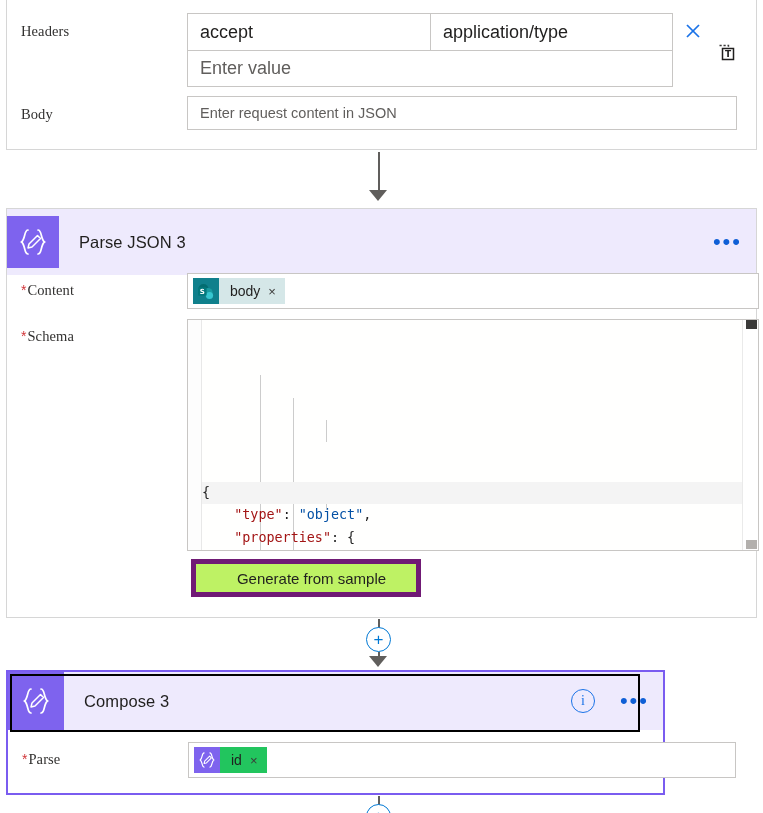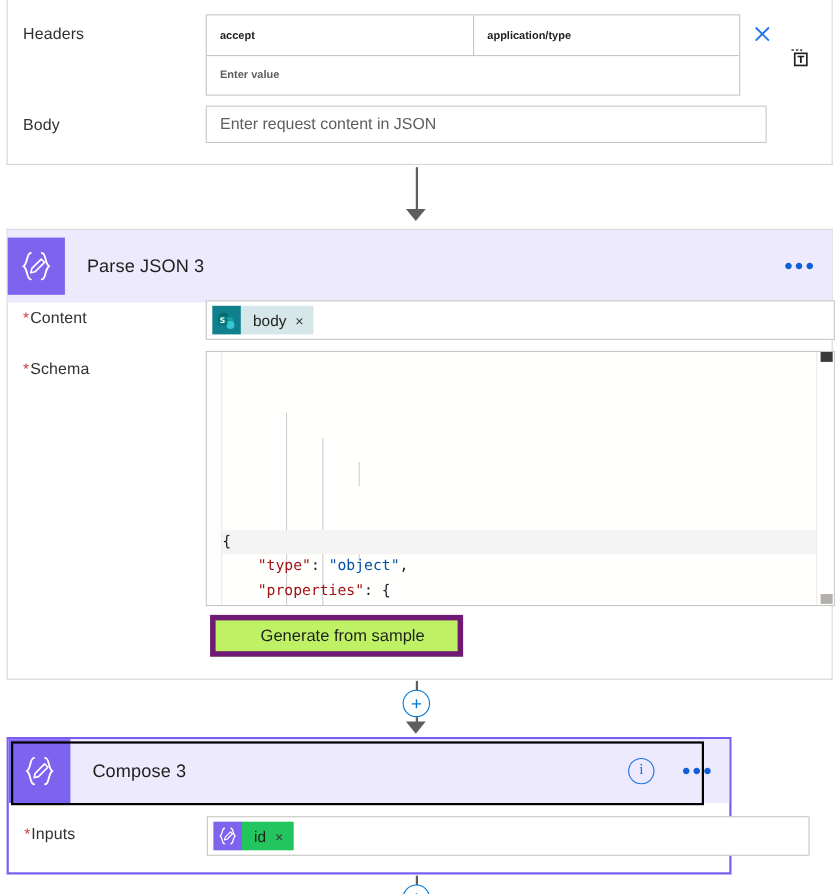--- a/index.html
+++ b/index.html
@@ -28,39 +28,39 @@
   #http-card {
     left: 6px; top: -30px;
     width: 751px; height: 180px;
     border-top: none;
   }
   .field-row { position: absolute; }
   .field-label {
     font-size: 14.5px;
     color: #323130;
     letter-spacing: .1px;
+    font-family: Liberation Serif, serif;
   }
   .req-star { color: #d13438; font-size: 14px; margin-right: 1px; }
 
   .kv-table {
     position: absolute;
     border: 1px solid #c8c6c4;
     background: #fff;
   }
   .kv-row { display: flex; height: 36px; }
   .kv-row + .kv-row { border-top: 1px solid #c8c6c4; }
   .kv-cell {
     flex: 1 1 50%;
     display: flex; align-items: center;
     padding: 0 12px;
-    font-size: 10px;
+    font-size: 18px;
     color: #201f1e;
     overflow: hidden;
     white-space: nowrap;
-    font-weight: bold;
   }
   .kv-cell + .kv-cell { border-left: 1px solid #c8c6c4; }
   .kv-cell.ph { color: #605e5c; }
 
   .plain-input {
     position: absolute;
     border: 1px solid #c8c6c4;
     background: #fff;
     display: flex; align-items: center;
     padding: 0 12px;
@@ -294,21 +294,21 @@
         <path d="M2.5 2.5 h9 v9" fill="none" stroke="#3b3a39" stroke-width="1.4" stroke-dasharray="2.2 1.8"></path>
         <rect x="5.5" y="5.5" width="11" height="11" fill="#ffffff" stroke="#201f1e" stroke-width="1.5"></rect>
         <text x="11" y="14.2" font-family="DejaVu Sans, sans-serif" font-size="9" font-weight="bold" fill="#201f1e" text-anchor="middle">T</text>
       </svg>
     </div>
 
     <div class="field-row" style="left:14px; top:135px;">
       <span class="field-label">Body</span>
     </div>
 
-    <div class="plain-input" style="left:180px; top:126px; width:510px; height:34px;">Enter request content in JSON</div>
+    <div class="plain-input" style="left:180px; top:126px; width:550px; height:34px;">Enter request content in JSON</div>
   </div>
 
   <div class="conn-line" style="left:378px; top:152px; height:40px;"></div>
   <div class="conn-arrow" style="left:369px; top:190px;"></div>
 
   <div class="action-card" id="parse-card">
 
     <div class="action-header">
       <div class="action-icon">
         <svg width="34" height="30" viewBox="0 0 34 30" aria-hidden="true">
@@ -380,21 +380,21 @@
           <path d="M21.5 8.5 L13 17 L12 21 L16 20 L24.5 11.5 Z" fill="none" stroke="#ffffff" stroke-width="1.5" stroke-linejoin="round"></path>
         </svg>
       </div>
       <span class="action-title">Compose 3</span>
       <span class="info-btn">i</span>
       <span class="ellipsis-btn">•••</span>
     </div>
     <div class="selected-outline"></div>
 
     <div class="field-row" style="left:14px; top:78px;">
-      <span class="req-star">*</span><span class="field-label">Inputs</span>
+      <span class="req-star">*</span><span class="field-label">Parse</span>
     </div>
 
     <div class="token-field" style="left:180px; top:70px; width:548px; height:36px;">
       <span class="chip">
         <span class="chip-icon chip-pj">
           <svg width="20" height="18" viewBox="0 0 34 30" aria-hidden="true">
             <path d="M12 3 C8 3 9.5 12 5.5 15 C9.5 18 8 27 12 27" fill="none" stroke="#ffffff" stroke-width="2" stroke-linecap="round"></path>
             <path d="M22 3 C26 3 24.5 12 28.5 15 C24.5 18 26 27 22 27" fill="none" stroke="#ffffff" stroke-width="2" stroke-linecap="round"></path>
             <path d="M21.5 8.5 L13 17 L12 21 L16 20 L24.5 11.5 Z" fill="none" stroke="#ffffff" stroke-width="1.8" stroke-linejoin="round"></path>
           </svg>

